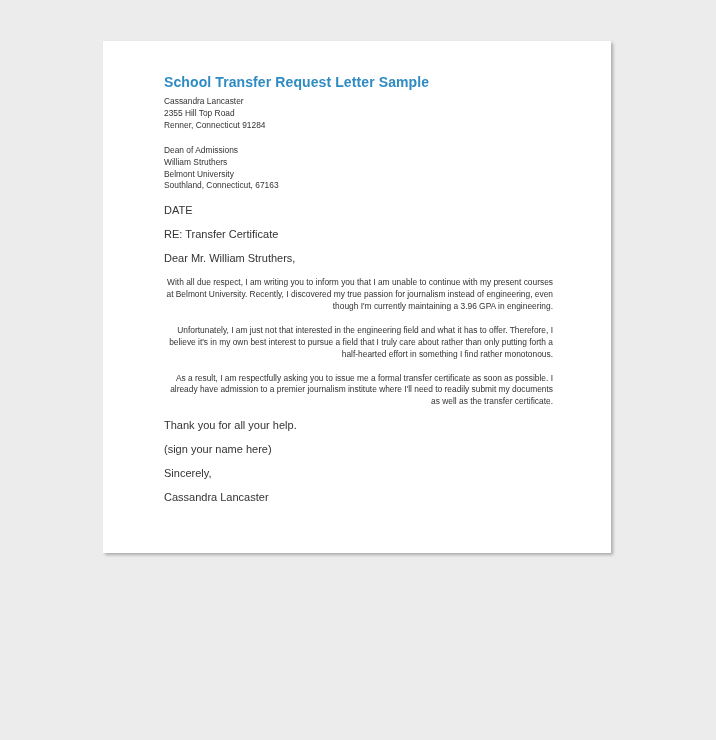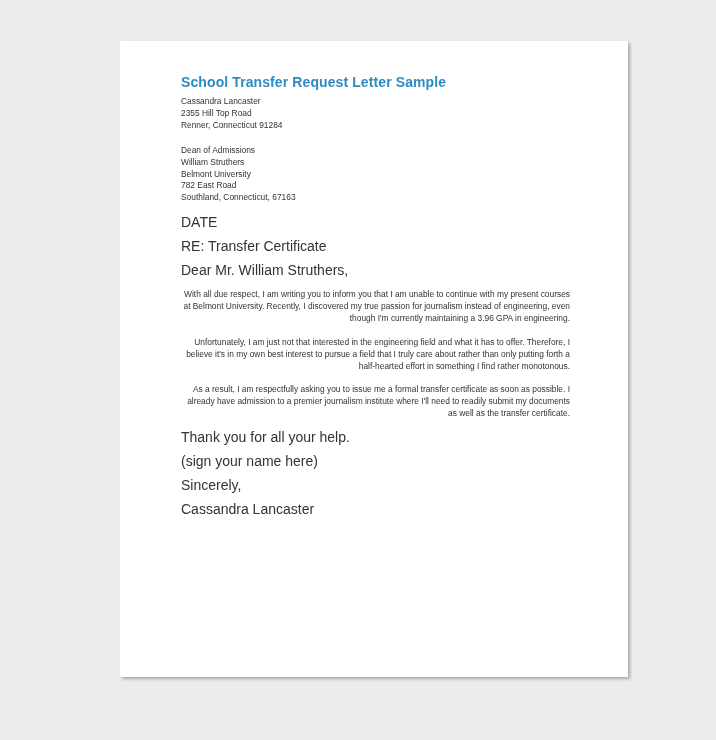--- a/index.html
+++ b/index.html
@@ -9,24 +9,24 @@
   body {
     width: 716px;
     height: 740px;
     background: #ececec;
     font-family: "Liberation Sans", sans-serif;
     overflow: hidden;
   }
 
   #page-sheet {
     position: absolute;
-    left: 120px;
+    left: 103px;
     top: 41px;
     width: 508px;
-    height: 636px;
+    height: 512px;
     background: #ffffff;
     box-shadow: 2px 2px 3px rgba(0,0,0,0.28);
   }
 
   .doc-body {
     position: absolute;
     left: 61px;
     top: 33px;
     width: 390px;
   }
@@ -48,21 +48,21 @@
   .addr-line,
   .body-line {
     font-size: 8.4px;
     line-height: 11.9px;
     color: #333333;
     margin: 0;
     white-space: nowrap;
   }
 
   .single-line {
-    font-size: 14px;
+    font-size: 11px;
     line-height: 11.9px;
     color: #333333;
     margin: 0 0 12px 0;
     white-space: nowrap;
   }
 
   .para {
     font-size: 8.4px;
     line-height: 11.9px;
     color: #333333;
@@ -82,21 +82,20 @@
     <div class="addr-block">
       <p class="addr-line">Cassandra Lancaster</p>
       <p class="addr-line">2355 Hill Top Road</p>
       <p class="addr-line">Renner, Connecticut 91284</p>
     </div>
 
     <div class="addr-block">
       <p class="addr-line">Dean of Admissions</p>
       <p class="addr-line">William Struthers</p>
       <p class="addr-line">Belmont University</p>
-      <p class="addr-line">782 East Road</p>
       <p class="addr-line">Southland, Connecticut, 67163</p>
     </div>
 
     <p class="single-line">DATE</p>
 
     <p class="single-line">RE: Transfer Certificate</p>
 
     <p class="single-line">Dear Mr. William Struthers,</p>
 
     <p class="para">With all due respect, I am writing you to inform you that I am unable to continue with my present courses at Belmont University. Recently, I discovered my true passion for journalism instead of engineering, even though I'm currently maintaining a 3.96 GPA in engineering.</p>

